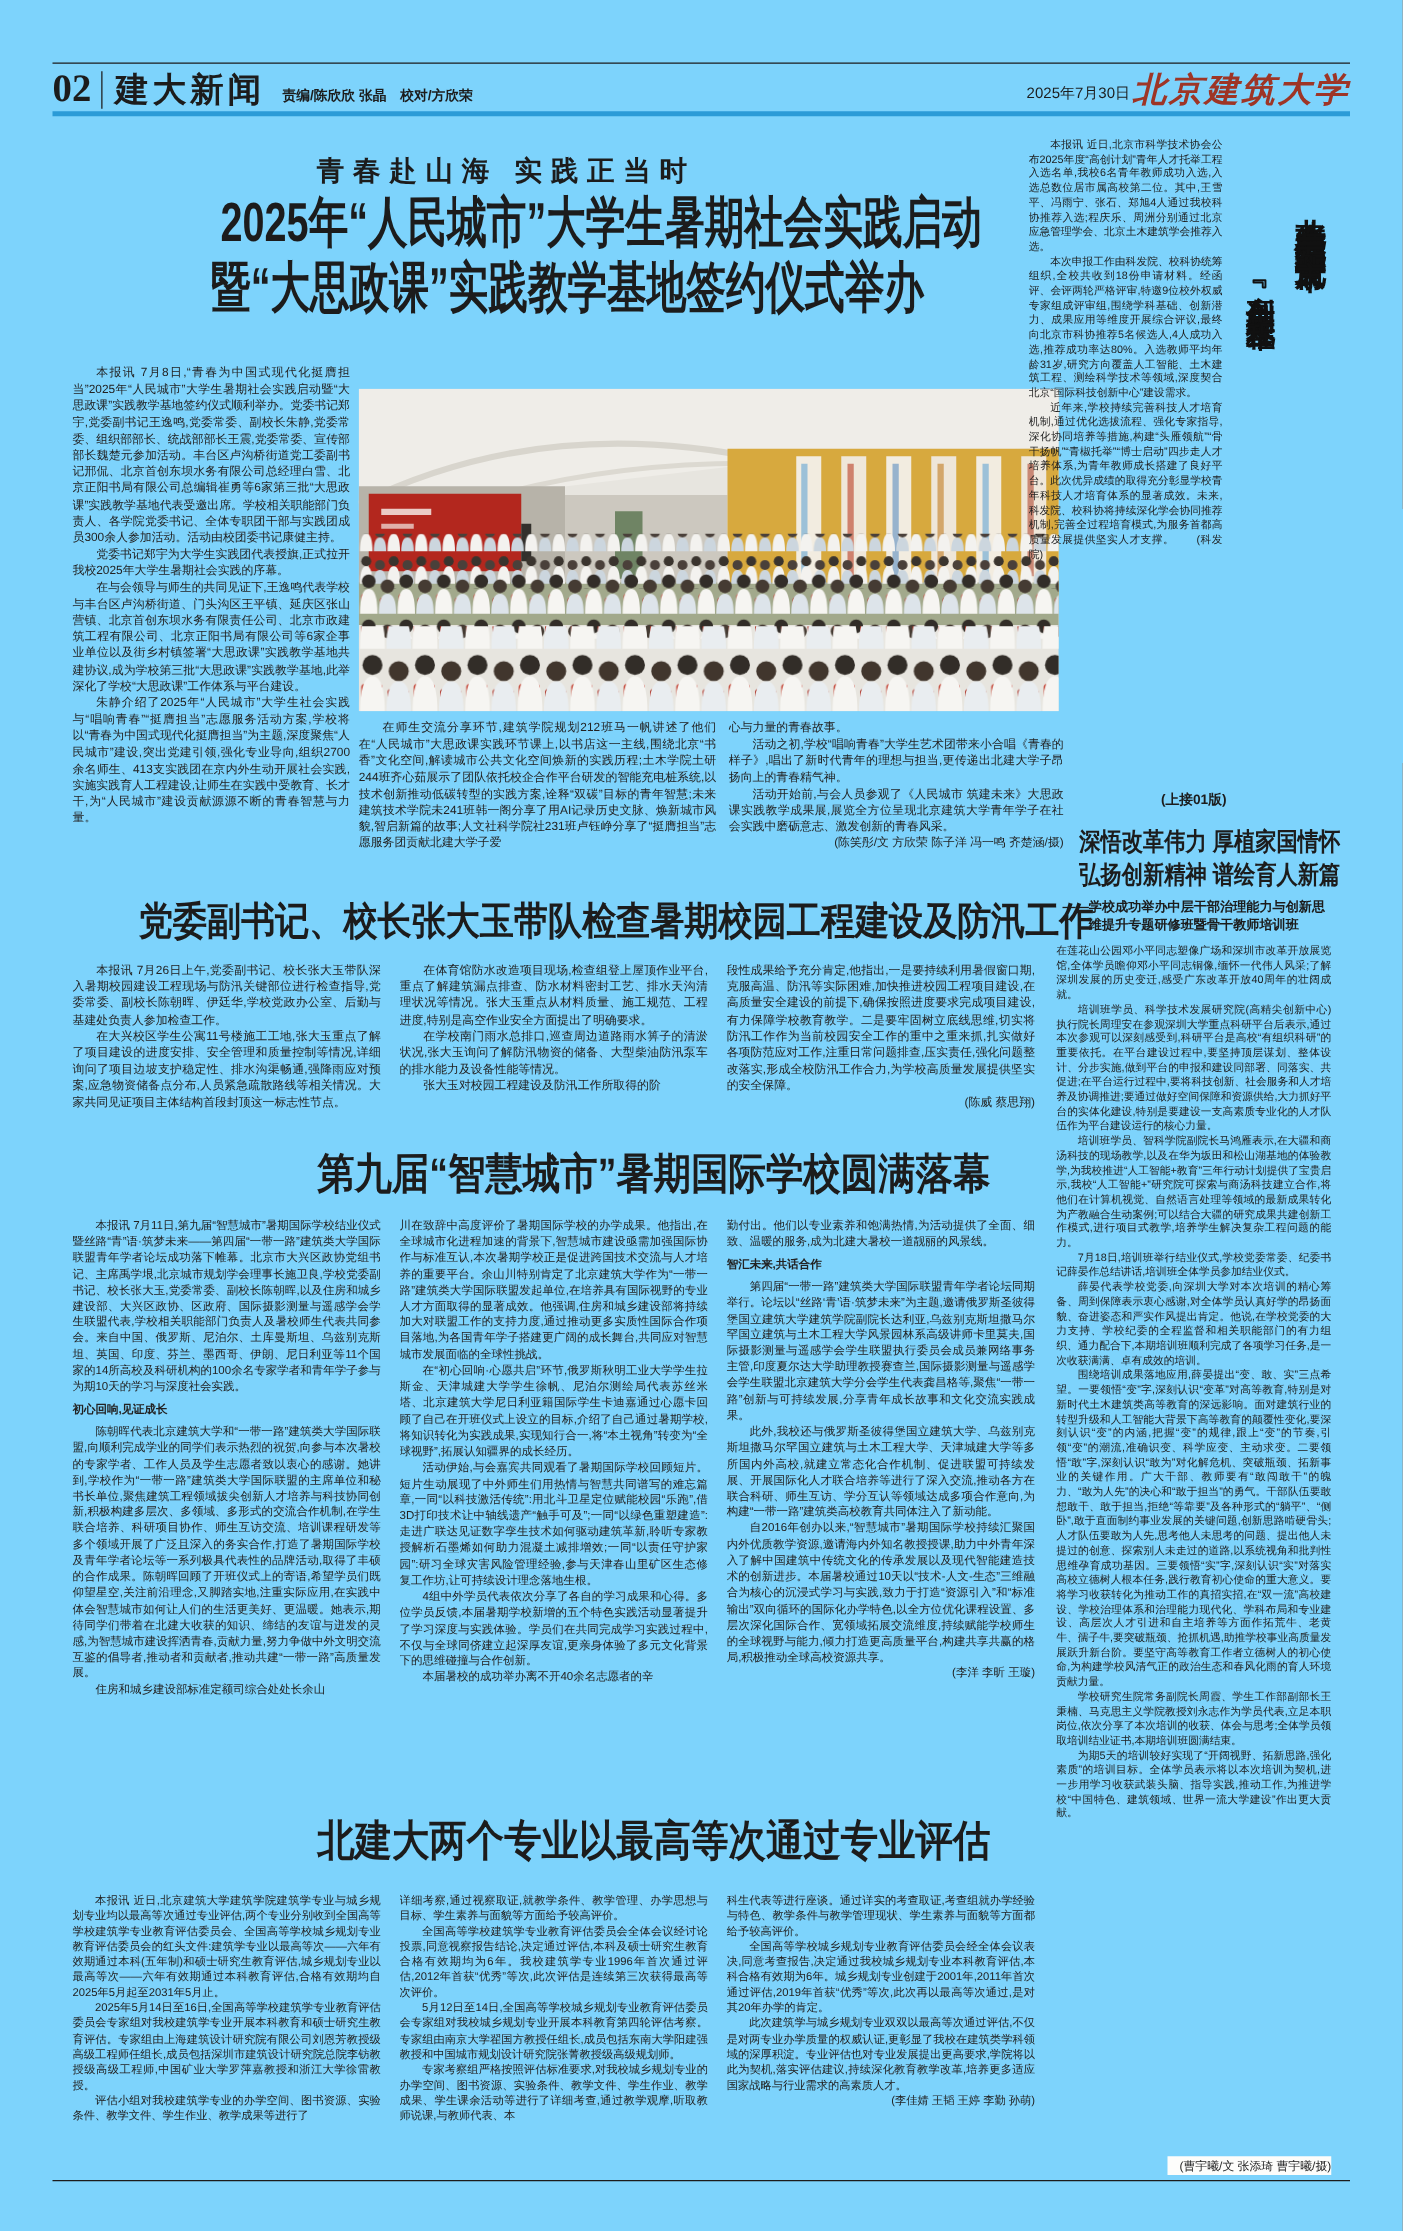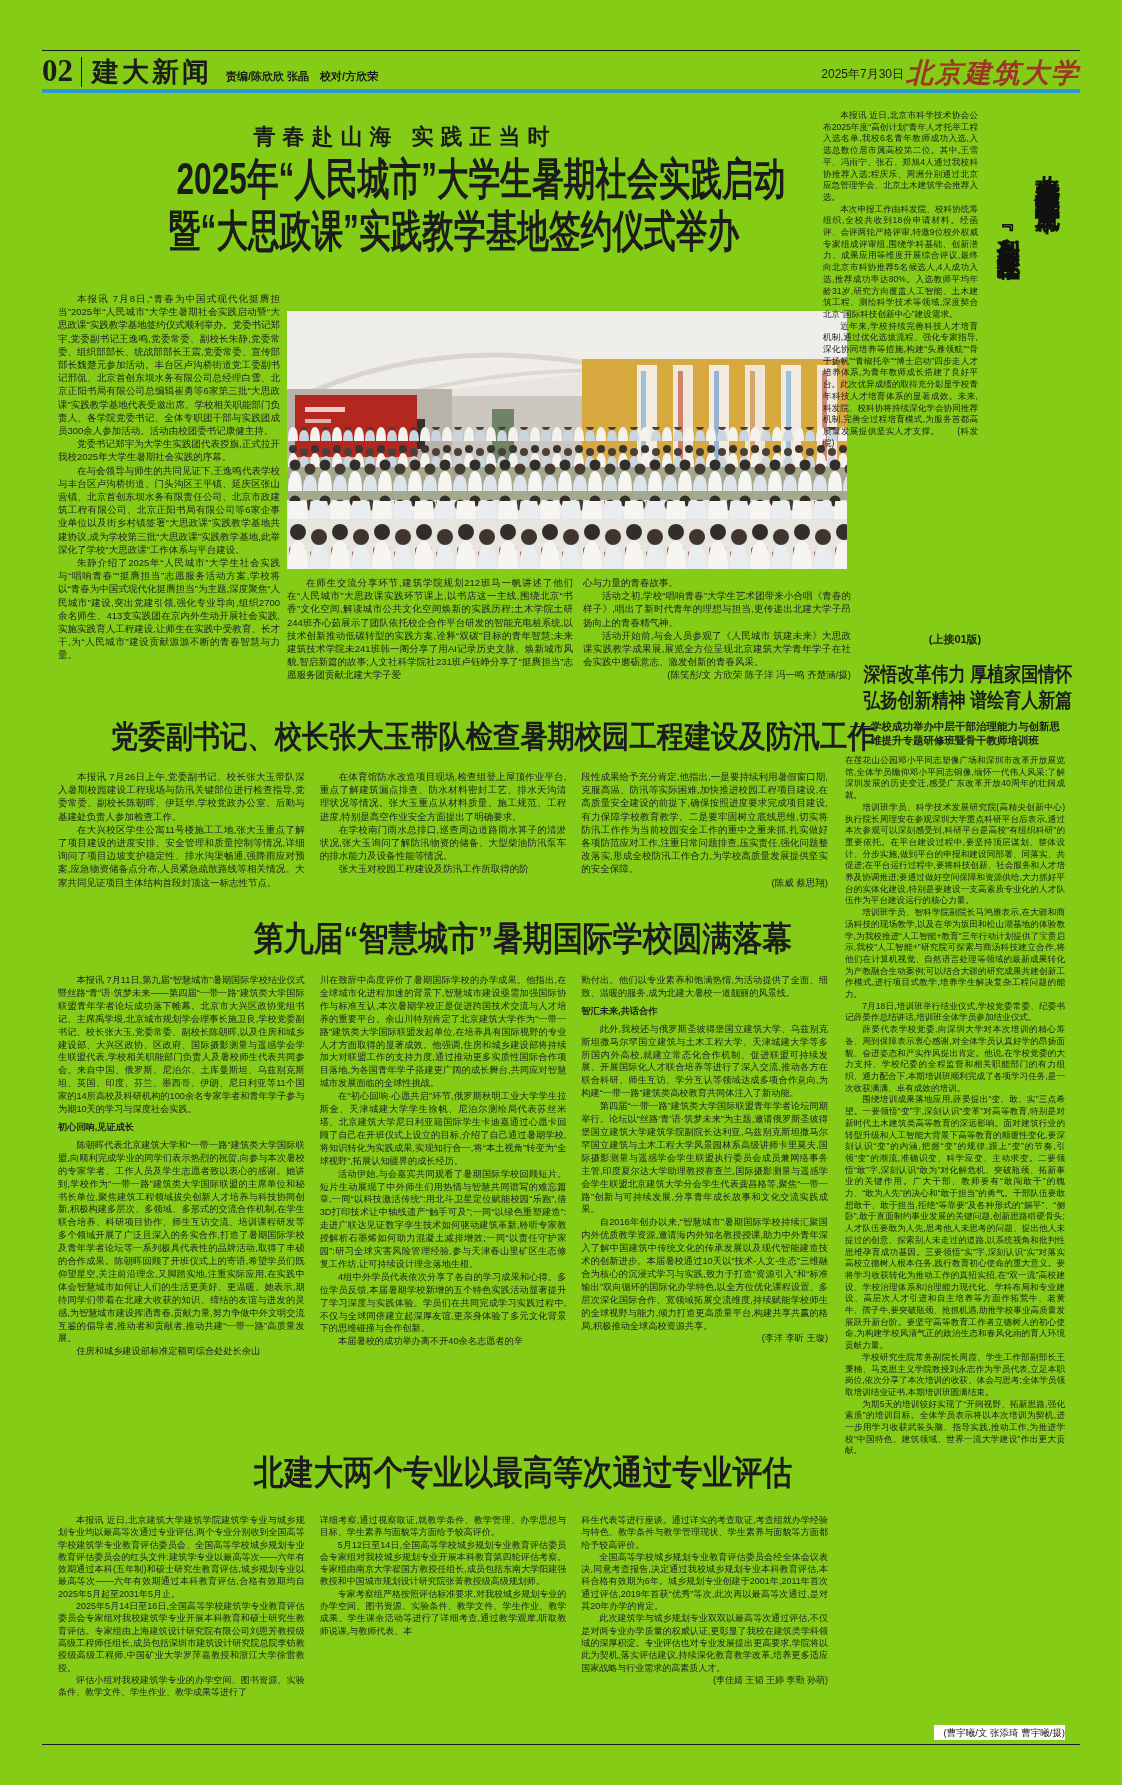--- a/index.html
+++ b/index.html
@@ -1,16 +1,16 @@
 <!DOCTYPE html>
 <html><head>
 <meta charset="utf-8">
 <style>
   html,body{margin:0;padding:0;background:#9a9a9a;}
-  .page{position:relative;width:1122px;height:1785px;background:#84cc16;margin:0 auto;
+  .page{position:relative;width:1122px;height:1785px;background:#7dd3fc;margin:0 auto;
         font-family:"Liberation Sans","DejaVu Sans",sans-serif;color:#1c1c1c;overflow:hidden;}
   .rule{position:absolute;background:#1c1c1c;height:1px;left:42px;right:42px;}
   .rule.top{top:50px;}
   .rule.bottom{top:1744px;}
   .bluerule{position:absolute;left:42px;right:42px;top:89px;height:4px;background:#2b9bd7;}
 
   
   .hdr{position:absolute;left:42px;right:42px;top:52px;height:36px;display:flex;align-items:flex-end;}
   .hdr .pno{font-family:"Liberation Serif","DejaVu Serif",serif;font-size:31px;font-weight:bold;line-height:34px;}
   .hdr .vbar{width:1px;height:30px;background:#1c1c1c;margin:0 10px 1px 8px;}
@@ -255,40 +255,41 @@
       <div class="ncol flow">
           <p class="fl-cont">川在致辞中高度评价了暑期国际学校的办学成果。他指出,在全球城市化进程加速的背景下,智慧城市建设亟需加强国际协作与标准互认,本次暑期学校正是促进跨国技术交流与人才培养的重要平台。余山川特别肯定了北京建筑大学作为“一带一路”建筑类大学国际联盟发起单位,在培养具有国际视野的专业人才方面取得的显著成效。他强调,住房和城乡建设部将持续加大对联盟工作的支持力度,通过推动更多实质性国际合作项目落地,为各国青年学子搭建更广阔的成长舞台,共同应对智慧城市发展面临的全球性挑战。</p>
           <p class="fl-p">在“初心回响·心愿共启”环节,俄罗斯秋明工业大学学生拉斯金、天津城建大学学生徐帆、尼泊尔测绘局代表苏丝米塔、北京建筑大学尼日利亚籍国际学生卡迪嘉通过心愿卡回顾了自己在开班仪式上设立的目标,介绍了自己通过暑期学校,将知识转化为实践成果,实现知行合一,将“本土视角”转变为“全球视野”,拓展认知疆界的成长经历。</p>
           <p class="fl-p">活动伊始,与会嘉宾共同观看了暑期国际学校回顾短片。短片生动展现了中外师生们用热情与智慧共同谱写的难忘篇章,一同“以科技激活传统”:用北斗卫星定位赋能校园“乐跑”,借3D打印技术让中轴线遗产“触手可及”;一同“以绿色重塑建造”:走进广联达见证数字孪生技术如何驱动建筑革新,聆听专家教授解析石墨烯如何助力混凝土减排增效;一同“以责任守护家园”:研习全球灾害风险管理经验,参与天津春山里矿区生态修复工作坊,让可持续设计理念落地生根。</p>
           <p class="fl-p">4组中外学员代表依次分享了各自的学习成果和心得。多位学员反馈,本届暑期学校新增的五个特色实践活动显著提升了学习深度与实践体验。学员们在共同完成学习实践过程中,不仅与全球同侪建立起深厚友谊,更亲身体验了多元文化背景下的思维碰撞与合作创新。</p>
           <p class="fl-p">本届暑校的成功举办离不开40余名志愿者的辛</p>
         </div>
       <div class="ncol flow">
           <p class="fl-cont">勤付出。他们以专业素养和饱满热情,为活动提供了全面、细致、温暖的服务,成为北建大暑校一道靓丽的风景线。</p>
           <p class="fl-sub">智汇未来,共话合作</p>
+          <p class="fl-p">第四届“一带一路”建筑类大学国际联盟青年学者论坛同期举行。论坛以“丝路‘青’语·筑梦未来”为主题,邀请俄罗斯圣彼得堡国立建筑大学建筑学院副院长达利亚,乌兹别克斯坦撒马尔罕国立建筑与土木工程大学风景园林系高级讲师卡里莫夫,国际摄影测量与遥感学会学生联盟执行委员会成员兼网络事务主管,印度夏尔达大学助理教授赛查兰,国际摄影测量与遥感学会学生联盟北京建筑大学分会学生代表龚昌格等,聚焦“一带一路”创新与可持续发展,分享青年成长故事和文化交流实践成果。</p>
           <p class="fl-p">此外,我校还与俄罗斯圣彼得堡国立建筑大学、乌兹别克斯坦撒马尔罕国立建筑与土木工程大学、天津城建大学等多所国内外高校,就建立常态化合作机制、促进联盟可持续发展、开展国际化人才联合培养等进行了深入交流,推动各方在联合科研、师生互访、学分互认等领域达成多项合作意向,为构建“一带一路”建筑类高校教育共同体注入了新动能。</p>
-          <p class="fl-p">第四届“一带一路”建筑类大学国际联盟青年学者论坛同期举行。论坛以“丝路‘青’语·筑梦未来”为主题,邀请俄罗斯圣彼得堡国立建筑大学建筑学院副院长达利亚,乌兹别克斯坦撒马尔罕国立建筑与土木工程大学风景园林系高级讲师卡里莫夫,国际摄影测量与遥感学会学生联盟执行委员会成员兼网络事务主管,印度夏尔达大学助理教授赛查兰,国际摄影测量与遥感学会学生联盟北京建筑大学分会学生代表龚昌格等,聚焦“一带一路”创新与可持续发展,分享青年成长故事和文化交流实践成果。</p>
           <p class="fl-p">自2016年创办以来,“智慧城市”暑期国际学校持续汇聚国内外优质教学资源,邀请海内外知名教授授课,助力中外青年深入了解中国建筑中传统文化的传承发展以及现代智能建造技术的创新进步。本届暑校通过10天以“技术-人文-生态”三维融合为核心的沉浸式学习与实践,致力于打造“资源引入”和“标准输出”双向循环的国际化办学特色,以全方位优化课程设置、多层次深化国际合作、宽领域拓展交流维度,持续赋能学校师生的全球视野与能力,倾力打造更高质量平台,构建共享共赢的格局,积极推动全球高校资源共享。</p>
           <p class="fl-by">(李洋 李昕 王璇)</p>
         </div>
     </div>
   </div>
 
   <div id="regionF" class="section">
     <div class="sec-h">
       <span class="cond">北建大两个专业以最高等次通过专业评估</span>
     </div>
     <div class="cols3 bt">
       <div class="ncol flow">
           <p class="fl-p">本报讯 近日,北京建筑大学建筑学院建筑学专业与城乡规划专业均以最高等次通过专业评估,两个专业分别收到全国高等学校建筑学专业教育评估委员会、全国高等学校城乡规划专业教育评估委员会的红头文件:建筑学专业以最高等次——六年有效期通过本科(五年制)和硕士研究生教育评估,城乡规划专业以最高等次——六年有效期通过本科教育评估,合格有效期均自2025年5月起至2031年5月止。</p>
           <p class="fl-p">2025年5月14日至16日,全国高等学校建筑学专业教育评估委员会专家组对我校建筑学专业开展本科教育和硕士研究生教育评估。专家组由上海建筑设计研究院有限公司刘恩芳教授级高级工程师任组长,成员包括深圳市建筑设计研究院总院李钫教授级高级工程师,中国矿业大学罗萍嘉教授和浙江大学徐雷教授。</p>
           <p class="fl-p">评估小组对我校建筑学专业的办学空间、图书资源、实验条件、教学文件、学生作业、教学成果等进行了</p>
         </div>
       <div class="ncol flow">
           <p class="fl-cont">详细考察,通过视察取证,就教学条件、教学管理、办学思想与目标、学生素养与面貌等方面给予较高评价。</p>
+          <p class="fl-p">全国高等学校建筑学专业教育评估委员会全体会议经讨论投票,同意视察报告结论,决定通过评估,本科及硕士研究生教育合格有效期均为6年。我校建筑学专业1996年首次通过评估,2012年首获“优秀”等次,此次评估是连续第三次获得最高等次评价。</p>
           <p class="fl-p">5月12日至14日,全国高等学校城乡规划专业教育评估委员会专家组对我校城乡规划专业开展本科教育第四轮评估考察。专家组由南京大学翟国方教授任组长,成员包括东南大学阳建强教授和中国城市规划设计研究院张菁教授级高级规划师。</p>
           <p class="fl-p">专家考察组严格按照评估标准要求,对我校城乡规划专业的办学空间、图书资源、实验条件、教学文件、学生作业、教学成果、学生课余活动等进行了详细考查,通过教学观摩,听取教师说课,与教师代表、本</p>
         </div>
       <div class="ncol flow">
           <p class="fl-cont">科生代表等进行座谈。通过详实的考查取证,考查组就办学经验与特色、教学条件与教学管理现状、学生素养与面貌等方面都给予较高评价。</p>
           <p class="fl-p">全国高等学校城乡规划专业教育评估委员会经全体会议表决,同意考查报告,决定通过我校城乡规划专业本科教育评估,本科合格有效期为6年。城乡规划专业创建于2001年,2011年首次通过评估,2019年首获“优秀”等次,此次再以最高等次通过,是对其20年办学的肯定。</p>
           <p class="fl-p">此次建筑学与城乡规划专业双双以最高等次通过评估,不仅是对两专业办学质量的权威认证,更彰显了我校在建筑类学科领域的深厚积淀。专业评估也对专业发展提出更高要求,学院将以此为契机,落实评估建议,持续深化教育教学改革,培养更多适应国家战略与行业需求的高素质人才。</p>
           <p class="fl-by">(李佳婧 王韬 王婷 李勤 孙萌)</p>
         </div>
     </div>

